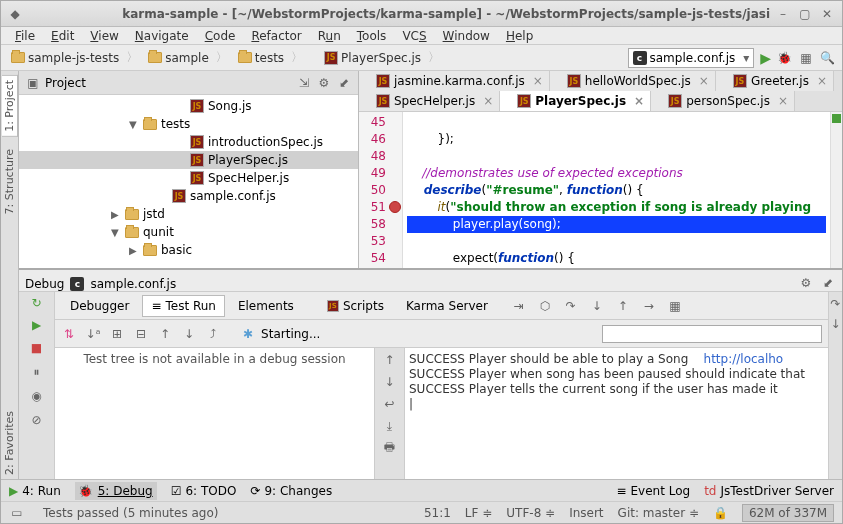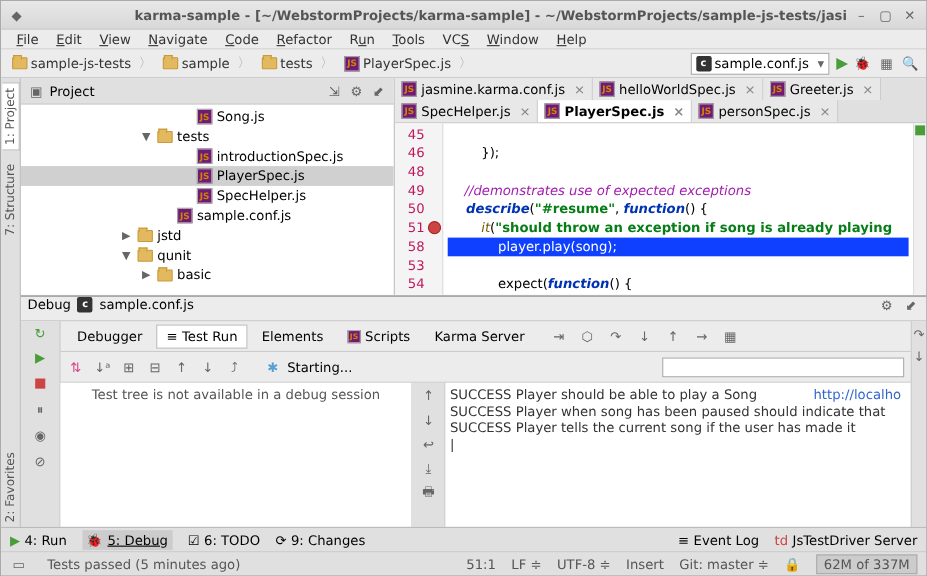--- a/index.html
+++ b/index.html
@@ -9,21 +9,21 @@
 .titlebar .win-btn { width: 18px; height: 18px; margin-left: 4px; display: flex; align-items: center; justify-content: center; color: #666; cursor: pointer; }
 .menubar { background: #ececec; height: 18px; display: flex; align-items: center; padding: 0 6px; border-bottom: 1px solid #ccc; }
 .menubar span { padding: 2px 8px; color: #333; cursor: pointer; }
 .menubar span u { text-decoration: underline; }
 .navbar { background: #ececec; height: 26px; display: flex; align-items: center; padding: 0 6px; border-bottom: 1px solid #ccc; gap: 2px; }
 .crumb { display: flex; align-items: center; padding: 2px 4px; color: #333; gap: 3px; cursor: pointer; }
 .crumb::after { content: "〉"; color: #aaa; margin-left: 4px; }
 .crumb:last-child::after { content: ""; }
 .icon-folder { width: 14px; height: 11px; background: #e3b95f; border: 1px solid #c89a3a; border-radius: 1px; display: inline-block; position: relative; }
 .icon-folder::before { content: ""; position: absolute; top: -3px; left: 0; width: 6px; height: 3px; background: #e3b95f; border: 1px solid #c89a3a; border-bottom: none; }
-.icon-js { width: 14px; height: 14px; background: #701a75; border: 1px solid #aaa; display: inline-flex; align-items: center; justify-content: center; font-size: 8px; color: #c80; font-weight: bold; }
+.icon-js { width: 14px; height: 14px; background: #7f1d1d; border: 1px solid #aaa; display: inline-flex; align-items: center; justify-content: center; font-size: 8px; color: #c80; font-weight: bold; margin-left: 11px; }
 .icon-k { width: 14px; height: 14px; background: #333; color: #fff; display: inline-flex; align-items: center; justify-content: center; font-size: 9px; font-weight: bold; border-radius: 2px; }
 .navbar .right { margin-left: auto; display: flex; align-items: center; gap: 6px; }
 .dropdown { border: 1px solid #aaa; background: #fff; padding: 2px 18px 2px 4px; display: flex; align-items: center; gap: 3px; position: relative; }
 .dropdown::after { content: "▾"; position: absolute; right: 4px; color: #666; }
 .run-btn { color: #4a9e3a; font-size: 14px; cursor: pointer; }
 .bug-btn { color: #4a9e3a; font-size: 12px; cursor: pointer; }
 .tool-icon { width: 16px; height: 16px; color: #666; cursor: pointer; display: inline-flex; align-items: center; justify-content: center; }
 
 .main { flex: 1; display: flex; min-height: 0; }
 .side-tabs { width: 18px; background: #e0e0e0; border-right: 1px solid #bbb; display: flex; flex-direction: column; align-items: center; padding-top: 4px; gap: 8px; }
@@ -54,33 +54,33 @@
 .code { flex: 1; padding: 2px 4px; line-height: 17px; white-space: pre; overflow: hidden; }
 .code .c { color: #a21caf; font-style: italic; }
 .code .k { color: #0033b3; font-weight: bold; font-style: italic; }
 .code .f { color: #7a5c00; font-style: italic; }
 .code .s { color: #067d17; font-weight: bold; }
 .code .hl { background: #1040ff; color: #fff; display: inline-block; width: 100%; }
 .overview { width: 12px; background: #f0f0f0; border-left: 1px solid #ddd; position: relative; }
 .overview .sq { position: absolute; top: 2px; right: 1px; width: 9px; height: 9px; background: #4a9e3a; }
 
 .debug { height: 210px; display: flex; flex-direction: column; background: #ececec; border-top: 1px solid #aaa; }
-.debug-header { height: 22px; display: flex; align-items: flex-start; padding: 0 6px; gap: 6px; border-bottom: 1px solid #ccc; }
+.debug-header { height: 22px; display: flex; align-items: flex-end; padding: 0 6px; gap: 6px; border-bottom: 1px solid #ccc; }
 .debug-tabs { height: 28px; display: flex; align-items: center; padding: 0 6px; gap: 4px; border-bottom: 1px solid #ccc; }
 .debug-tab { padding: 3px 8px; display: flex; align-items: center; gap: 4px; cursor: pointer; border: 1px solid transparent; }
 .debug-tab.active { background: #fff; border-color: #bbb; }
 .debug-toolbar { display: flex; align-items: center; height: 28px; padding: 0 6px; gap: 8px; border-bottom: 1px solid #ccc; }
 .debug-toolbar .spin { color: #5a9fd4; }
 .debug-toolbar input { flex: 0 0 220px; height: 18px; border: 1px solid #aaa; margin-left: auto; padding: 0 4px; }
 .debug-body { flex: 1; display: flex; min-height: 0; }
 .debug-side { width: 36px; background: #e0e0e0; display: flex; flex-direction: column; align-items: center; padding: 4px 0; gap: 8px; border-right: 1px solid #ccc; }
 .test-tree { width: 320px; background: #fff; border-right: 1px solid #ccc; padding: 4px; color: #555; text-align: center; }
 .console-side { width: 30px; background: #e0e0e0; display: flex; flex-direction: column; align-items: center; padding: 4px 0; gap: 6px; border-right: 1px solid #ccc; }
 .console { flex: 1; background: #fff; font-family: monospace; font-size: 12px; padding: 4px; white-space: pre; overflow: hidden; color: #333; line-height: 15px; }
-.console .url { color: #3366cc; margin-left: 36px; }
+.console .url { color: #3366cc; }
 
 .bottombar { height: 22px; background: #e0e0e0; display: flex; align-items: center; padding: 0 8px; gap: 14px; border-top: 1px solid #bbb; font-size: 11px; }
 .bottombar .item { display: flex; align-items: center; gap: 4px; cursor: pointer; }
 .bottombar .item.active { background: #ccc; padding: 2px 4px; }
 .bottombar .right { margin-left: auto; display: flex; gap: 14px; }
 .statusbar { height: 22px; background: #e0e0e0; display: flex; align-items: center; padding: 0 8px; gap: 18px; border-top: 1px solid #ccc; font-size: 11px; color: #555; }
 .statusbar .right { margin-left: auto; display: flex; align-items: center; gap: 14px; }
 .lock { color: #888; }
 .mem { background: #ccc; padding: 1px 6px; border: 1px solid #aaa; }
 .green-play { color: #4a9e3a; }

